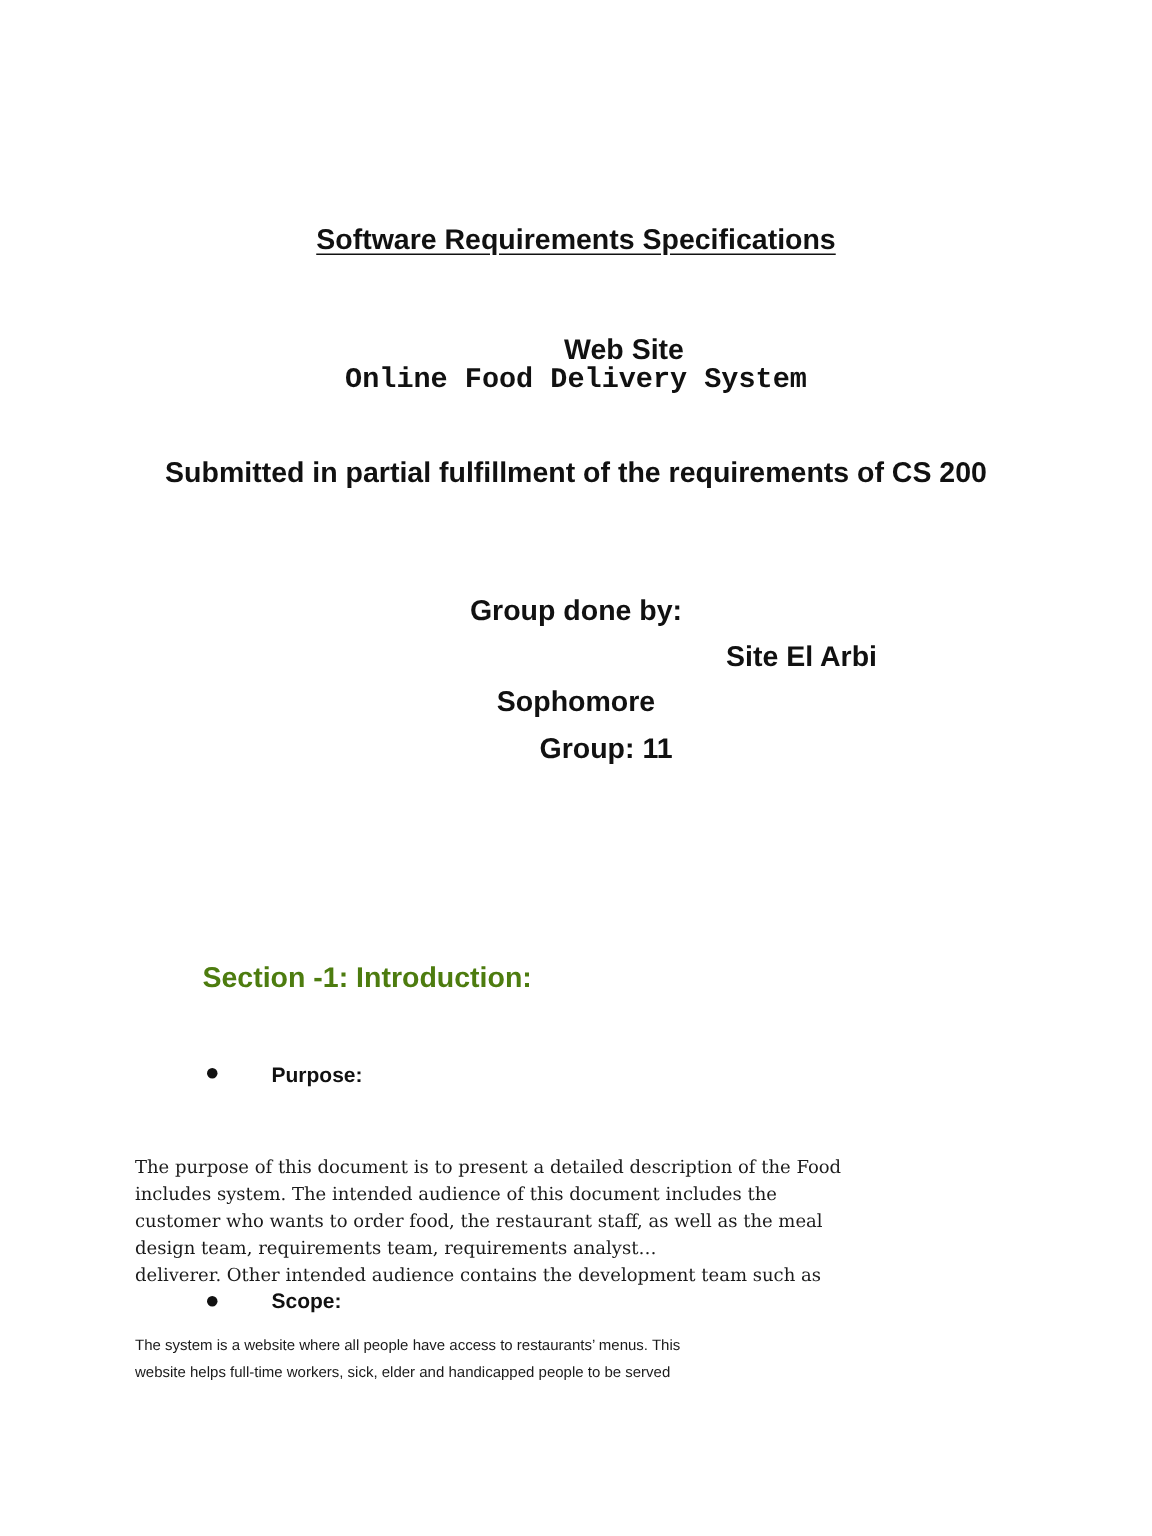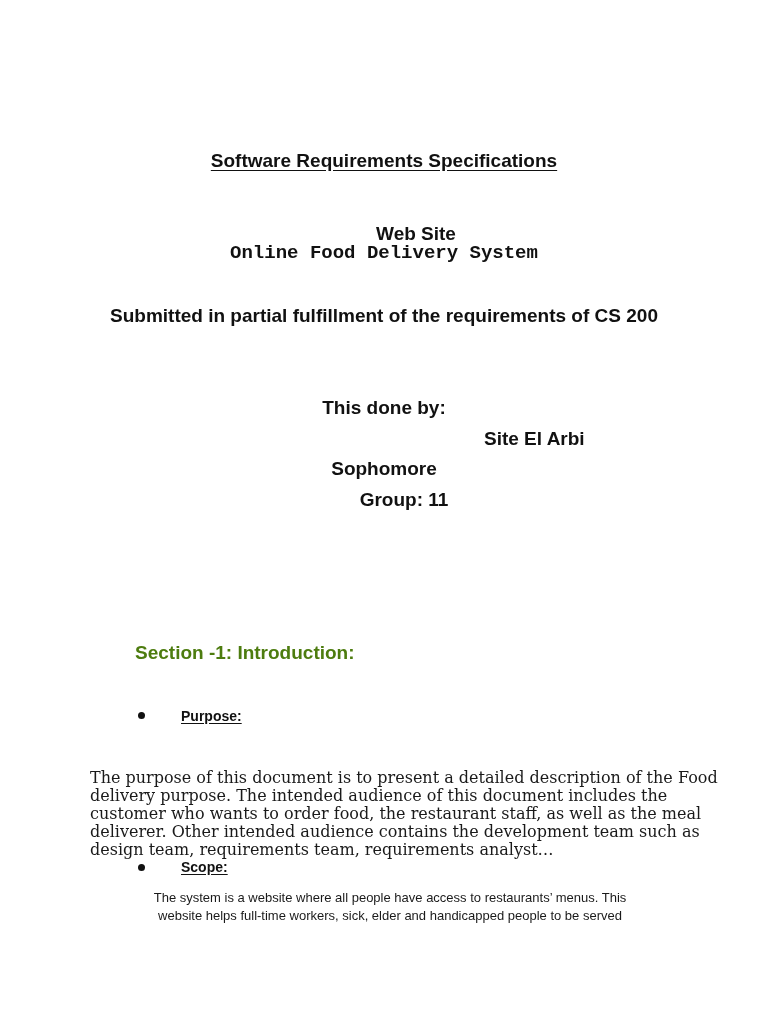--- a/index.html
+++ b/index.html
@@ -17,64 +17,64 @@
   .abs { position: absolute; white-space: nowrap; font-weight: bold; font-size: 19px; line-height: 24px; }
   .section-heading {
     position: absolute; left: 135px; top: 641px; font-size: 19px; line-height: 24px;
     font-weight: bold; white-space: nowrap;
   }
   .bullet {
     position: absolute; width: 7px; height: 7px; border-radius: 50%; background: #111;
   }
   .bullet-label {
     position: absolute; font-weight: bold; font-size: 14px; line-height: 18px;
-    text-decoration: underline; text-underline-offset: 2px; white-space: nowrap;
+    text-underline-offset: 2px; white-space: nowrap;
   }
   .serif-para {
     position: absolute; left: 90px; top: 769px; width: 590px;
     font-family: "DejaVu Serif", "Liberation Serif", serif;
-    font-size: 16px; line-height: 18px; color: #1a1a1a;
+    font-size: 12px; line-height: 18px; color: #1a1a1a;
   }
   .serif-para span { display: block; white-space: nowrap; }
   .sans-para {
     position: absolute; left: 90px; top: 889px; width: 600px;
-    font-size: 13px; line-height: 18px; color: #1a1a1a; text-align: center;
+    font-size: 10px; line-height: 18px; color: #1a1a1a;
   }
   .sans-para span { display: block; white-space: nowrap; }
 </style>
 </head>
 <body>
 
 <div class="page">
 
   <div class="center-line u" style="top:149px;">Software Requirements Specifications</div>
 
   <div class="center-line" style="top:222px;padding-left:32px;">Web Site</div>
   <div class="center-line" style="top:241px;font-family:Liberation Mono, monospace;">Online Food Delivery System</div>
 
   <div class="center-line" style="top:304px;">Submitted in partial fulfillment of the requirements of CS 200</div>
 
-  <div class="center-line" style="top:396px;">This done by:</div>
+  <div class="center-line" style="top:396px;">Group done by:</div>
 
   <div class="abs" style="left:484px; top:427px;">Site El Arbi</div>
 
   <div class="center-line" style="top:457px;">Sophomore</div>
   <div class="center-line" style="top:488px;padding-left:20px;">Group: 11</div>
 
   <div class="section-heading" style="color:#4d7c0f;">Section -1: Introduction:</div>
 
   <div class="bullet" style="left:138px; top:712px;"></div>
   <div class="bullet-label" style="left:181px; top:707px;">Purpose:</div>
 
   <div class="serif-para">
     <span>The purpose of this document is to present a detailed description of the Food</span>
-    <span>delivery purpose. The intended audience of this document includes the</span>
+    <span>includes system. The intended audience of this document includes the</span>
     <span>customer who wants to order food, the restaurant staff, as well as the meal</span>
+    <span>design team, requirements team, requirements analyst…</span>
     <span>deliverer. Other intended audience contains the development team such as</span>
-    <span>design team, requirements team, requirements analyst…</span>
   </div>
 
   <div class="bullet" style="left:138px; top:864px;"></div>
   <div class="bullet-label" style="left:181px; top:858px;">Scope:</div>
 
   <div class="sans-para">
     <span>The system is a website where all people have access to restaurants’ menus. This</span>
     <span>website helps full-time workers, sick, elder and handicapped people to be served</span>
   </div>
 

